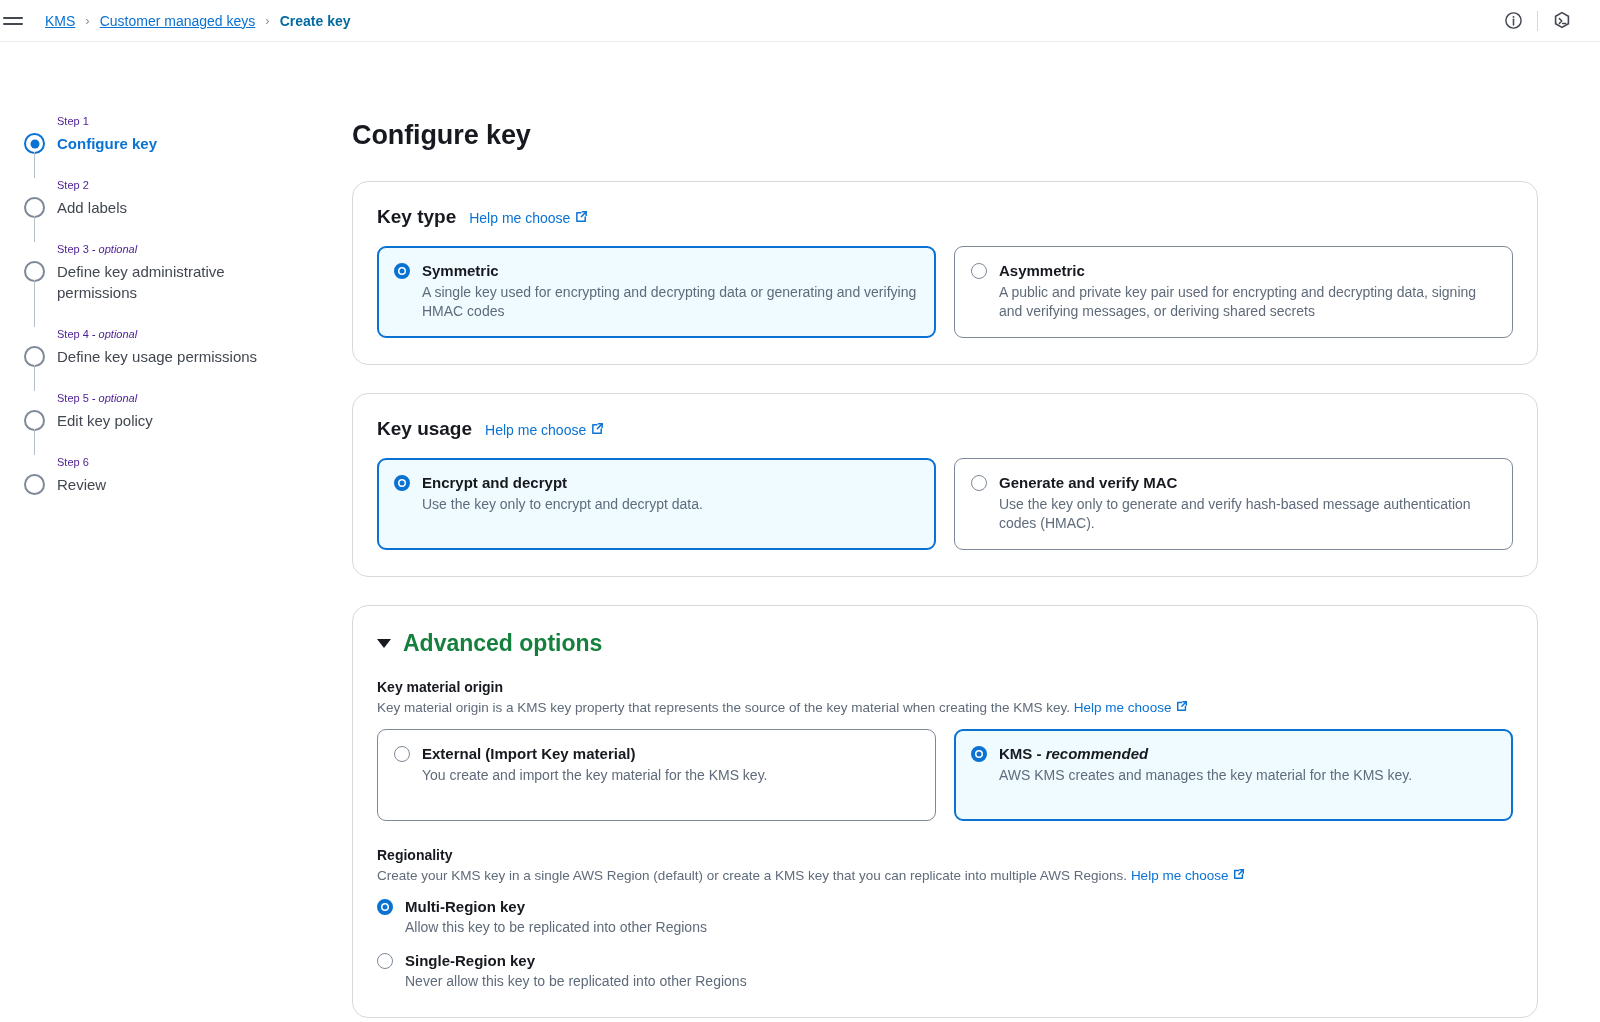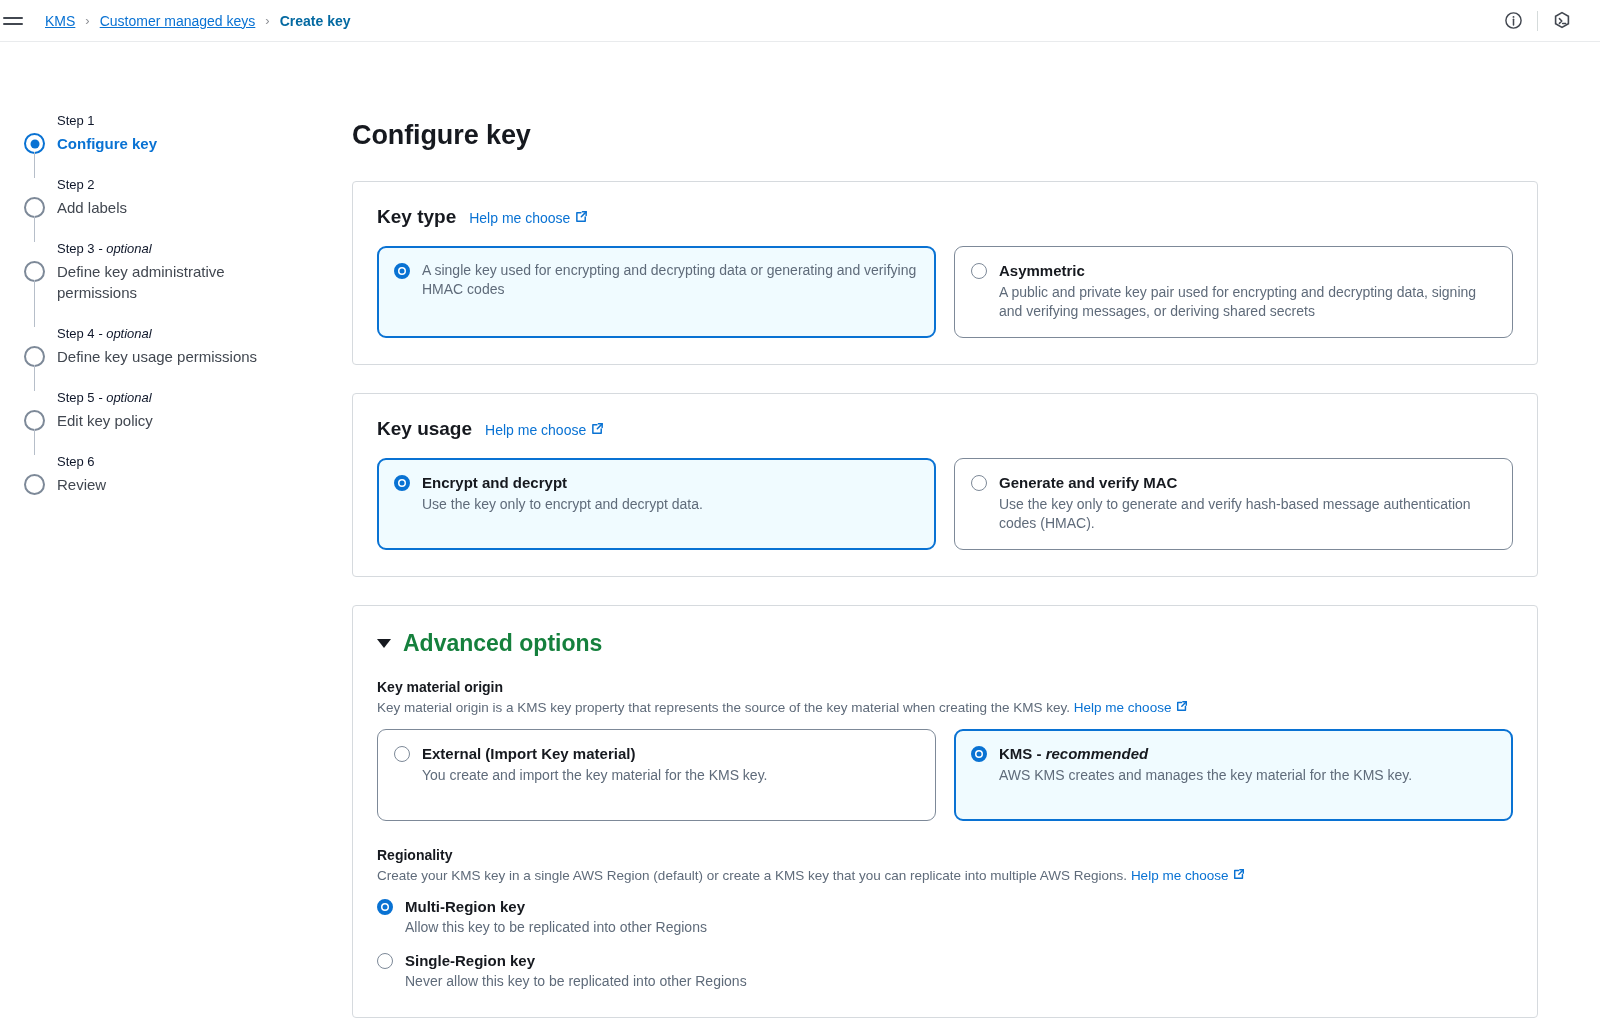--- a/index.html
+++ b/index.html
@@ -121,22 +121,22 @@
     position: absolute;
     left: 10px;
     top: 40px;
     bottom: -2px;
     width: 1px;
     background: #b6bec9;
   }
   .step:last-child .connector { display: none; }
 
   .step-num {
-    font-size: 13px;
-    color: #0f172a;
+    font-size: 11px;
+    color: #4c1d95;
     line-height: 18px;
     margin-bottom: 3px;
   }
   .step-num em { font-style: italic; }
 
   .step-title {
     font-size: 15px;
     line-height: 21px;
     color: #414750;
     max-width: 250px;
@@ -182,21 +182,21 @@
   .page-title {
     font-size: 27px;
     font-weight: 700;
     color: #16191f;
     letter-spacing: -0.1px;
     margin-bottom: 30px;
   }
 
   .card {
     border: 1px solid #d6dade;
-    border-radius: 4px;
+    border-radius: 16px;
     background: #ffffff;
     padding: 24px 24px 26px 24px;
     margin-bottom: 28px;
   }
 
   .card-header {
     display: flex;
     align-items: baseline;
     gap: 13px;
     margin-bottom: 18px;
@@ -444,20 +444,21 @@
               <path d="M12 2L6.8 7.2" stroke="#0972d3" stroke-width="1.6" stroke-linecap="round"></path>
             </svg>
           </span>
         </span>
       </div>
 
       <div class="tiles">
         <div class="tile selected">
           <span class="radio checked"></span>
           <div class="tile-body">
+            <div class="tile-label">Symmetric</div>
             <div class="tile-desc">A single key used for encrypting and decrypting data or generating and verifying HMAC codes</div>
           </div>
         </div>
         <div class="tile">
           <span class="radio"></span>
           <div class="tile-body">
             <div class="tile-label">Asymmetric</div>
             <div class="tile-desc">A public and private key pair used for encrypting and decrypting data, signing and verifying messages, or deriving shared secrets</div>
           </div>
         </div>

